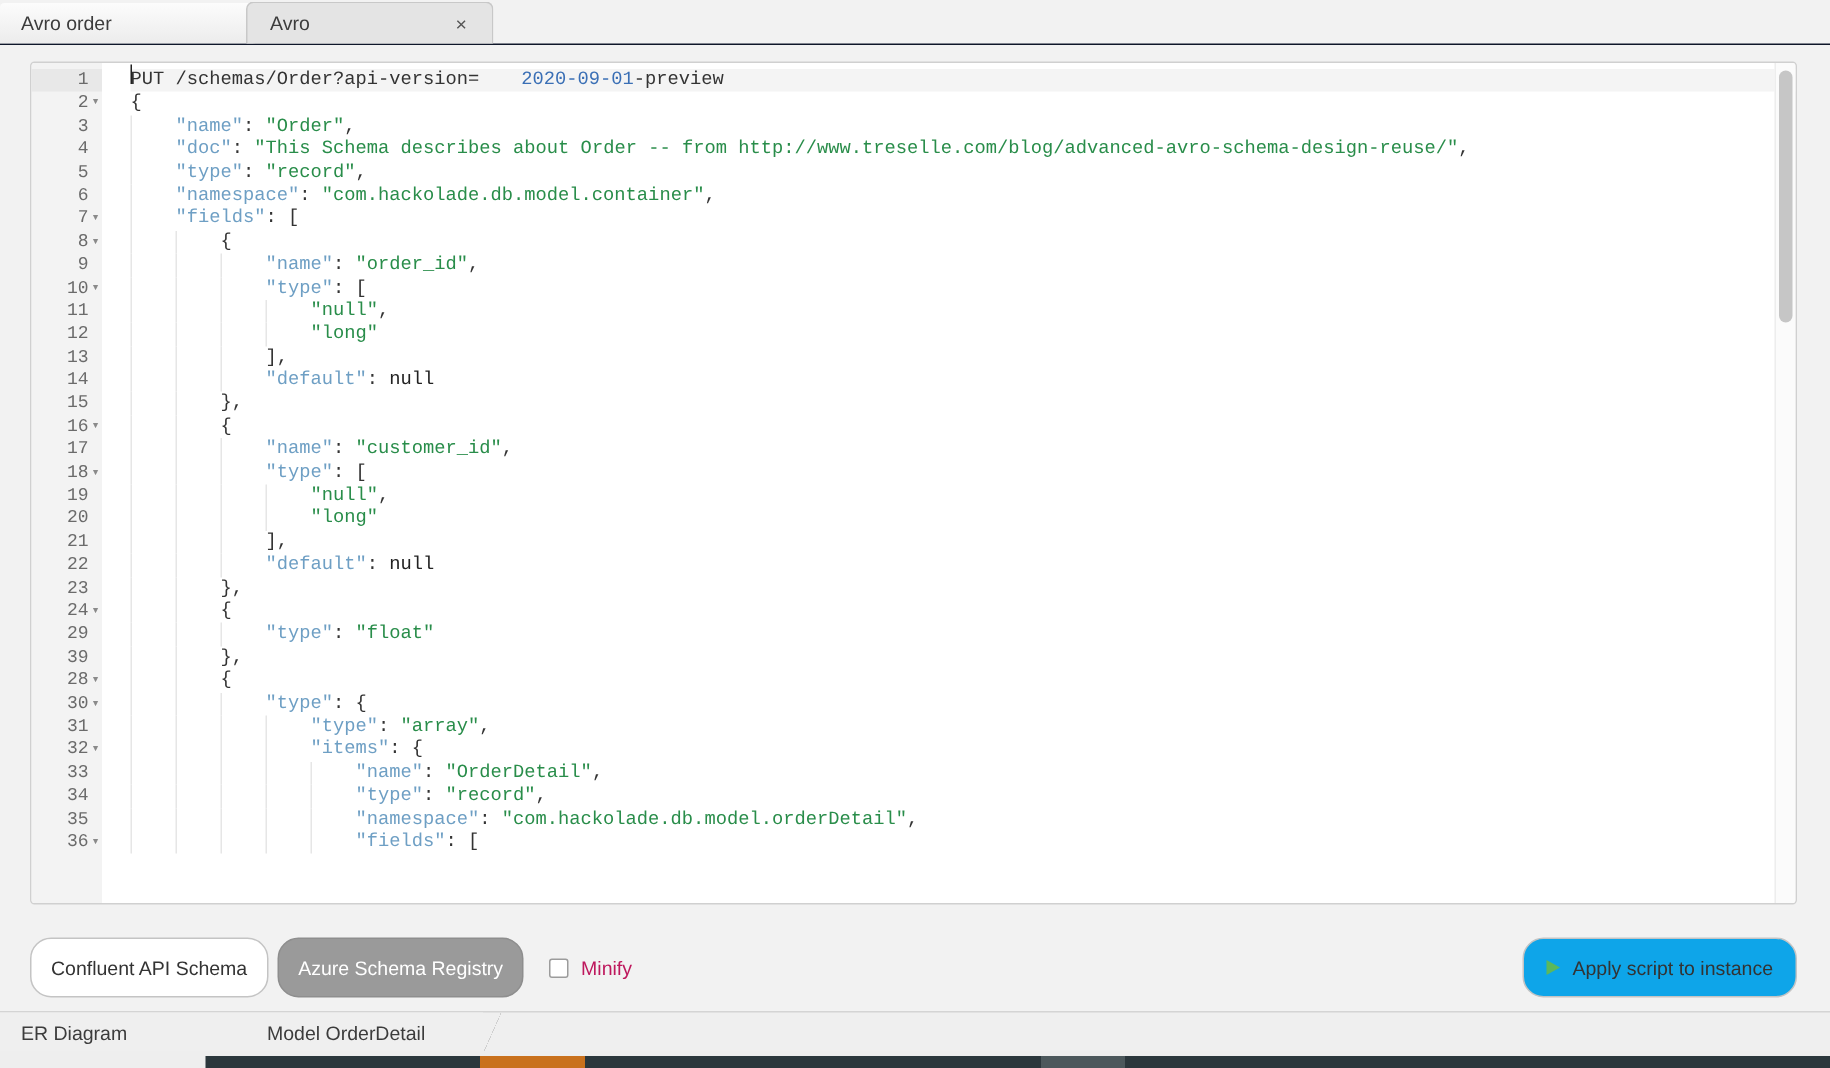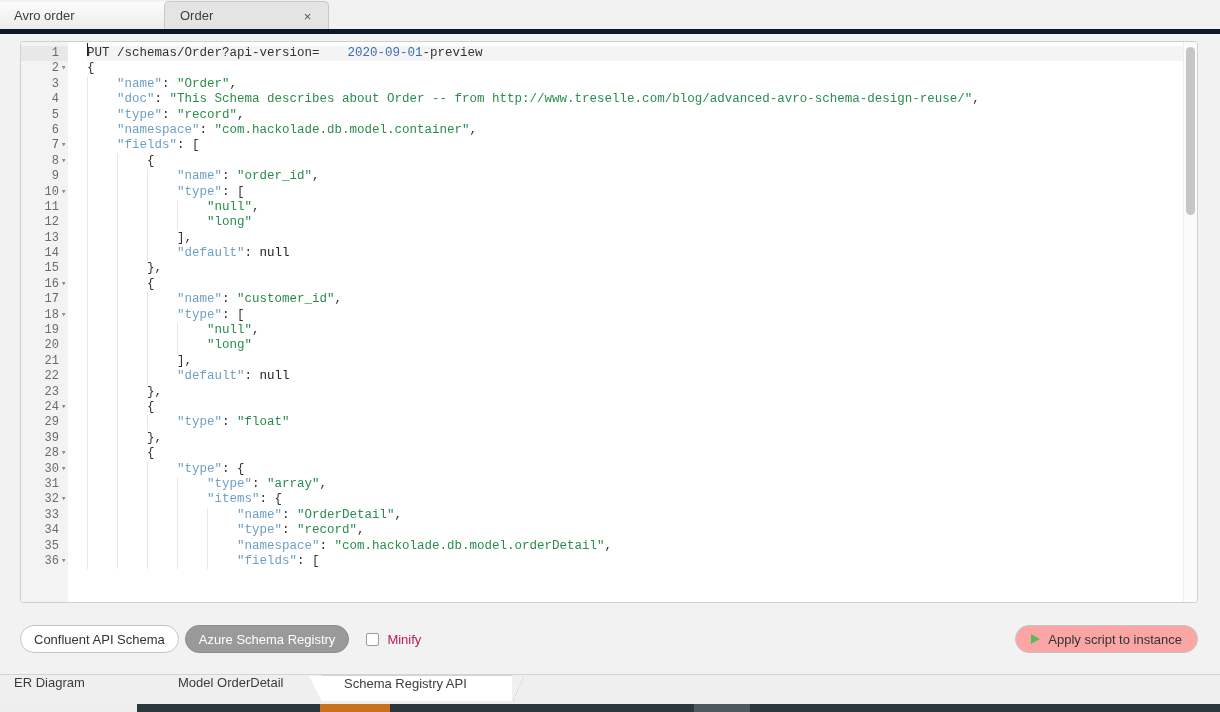--- a/index.html
+++ b/index.html
@@ -8,21 +8,21 @@
     background:#f3f3f3;
     font-family:"Liberation Sans",sans-serif;
     font-size:13px;color:#333;
     -webkit-font-smoothing:antialiased;
   }
   .app{position:relative;width:1220px;height:712px;background:#f2f2f2;}
 
   
   .topbar{
     position:absolute;left:0;top:0;width:1220px;height:29px;
-    background:#f2f2f2;border-bottom:5px solid #0f172a;
+    background:#f2f2f2;border-bottom:1px solid #0f172a;
   }
   .ttab{
     position:absolute;top:2px;height:27px;
     display:flex;align-items:center;
     box-sizing:border-box;
     font-size:13px;color:#3c3c3c;
   }
   .ttab .ttab-label{white-space:nowrap;}
   .ttab-inactive{
     left:0;width:170px;padding-left:14px;
@@ -115,57 +115,57 @@
     position:absolute;left:2px;top:5px;width:9px;height:168px;
     background:#c6c6c6;border-radius:5px;cursor:pointer;
   }
 
   
   .actionbar{
     position:absolute;left:20px;top:625px;width:1178px;height:32px;
   }
   .btn{
     display:inline-flex;align-items:center;justify-content:center;
-    height:28px;padding:0 13px;box-sizing:border-box;
+    height:40px;padding:0 13px;box-sizing:border-box;
     font-size:13px;font-family:"Liberation Sans",sans-serif;
     border-radius:14px;cursor:pointer;white-space:nowrap;
   }
   .btn-plain{
     background:#ffffff;border:1px solid #c4c4c4;color:#333;
   }
   .btn-active{
     background:#9a9a9a;border:1px solid #8e8e8e;color:#ffffff;
   }
   .btn-left-group{position:absolute;left:0;top:0;display:flex;align-items:center;gap:6px;}
   .chk-wrap{display:flex;align-items:center;gap:8px;margin-left:11px;cursor:pointer;}
   .chk{
     width:13px;height:13px;box-sizing:border-box;
     border:1px solid #9c9c9c;border-radius:2px;background:#fff;
   }
   .chk-label{font-size:13px;color:#be185d;}
   .btn-apply{
     position:absolute;right:0;top:0;
-    background:#fca5a5;border:1px solid #c4c4c4;color:#333;
+    background:#0ea5e9;border:1px solid #c4c4c4;color:#333;
     padding:0 15px;
   }
   .play{
     display:inline-block;width:0;height:0;margin-right:8px;
     border-left:9px solid #5cb85c;
     border-top:5.5px solid transparent;
     border-bottom:5.5px solid transparent;
   }
 
   
   .bottombar{
     position:absolute;left:0;top:674px;width:1220px;height:27px;
     background:#efefef;border-top:1px solid #d4d4d4;
   }
   .btab{
     position:absolute;top:0;height:27px;
-    display:flex;align-items:flex-start;
+    display:flex;align-items:center;
     font-size:13px;color:#3c3c3c;box-sizing:border-box;
     white-space:nowrap;
   }
   .btab .slant{
     position:absolute;right:-12px;top:0;width:12px;height:27px;
     background:linear-gradient(to bottom right,transparent 49.6%,#cfcfcf 49.6%,#cfcfcf 52%,transparent 52%);
   }
   .btab-i1{left:0;width:160px;padding-left:14px;background:#efefef;}
   .btab-i2{left:160px;width:162px;padding-left:18px;background:#efefef;}
   .btab-active{
@@ -195,21 +195,21 @@
 </head>
 <body>
 
 <div class="app">
 
   <div class="topbar">
     <div class="ttab ttab-inactive">
       <span class="ttab-label">Avro order</span>
     </div>
     <div class="ttab ttab-active">
-      <span class="ttab-label">Order</span>
+      <span class="ttab-label">Avro</span>
       <span class="ttab-close">×</span>
     </div>
   </div>
 
   <div class="editor-wrap">
     <div class="editor">
       <div class="gutter"></div>
       <div class="gutter-pad"></div>
       <div class="lines" id="code-lines">
           <div class="ln active"><span class="num-cell">1</span><span class="code-cell"><span class="p">PUT /schemas/Order?api-version=</span><span class="n">2020-09-01</span><span class="p">-preview</span></span></div>
@@ -275,24 +275,20 @@
 
   <div class="bottombar">
     <div class="btab btab-i1">
       <span>ER Diagram</span>
       <span class="slant"></span>
     </div>
     <div class="btab btab-i2">
       <span>Model OrderDetail</span>
       <span class="slant"></span>
     </div>
-    <div class="btab btab-active">
-      <span>Schema Registry API</span>
-      <span class="slant"></span>
-    </div>
   </div>
 
   <div class="osbar">
     <div class="os-dark"></div>
     <div class="os-orange"></div>
     <div class="os-gray"></div>
   </div>
 
 </div>
 

